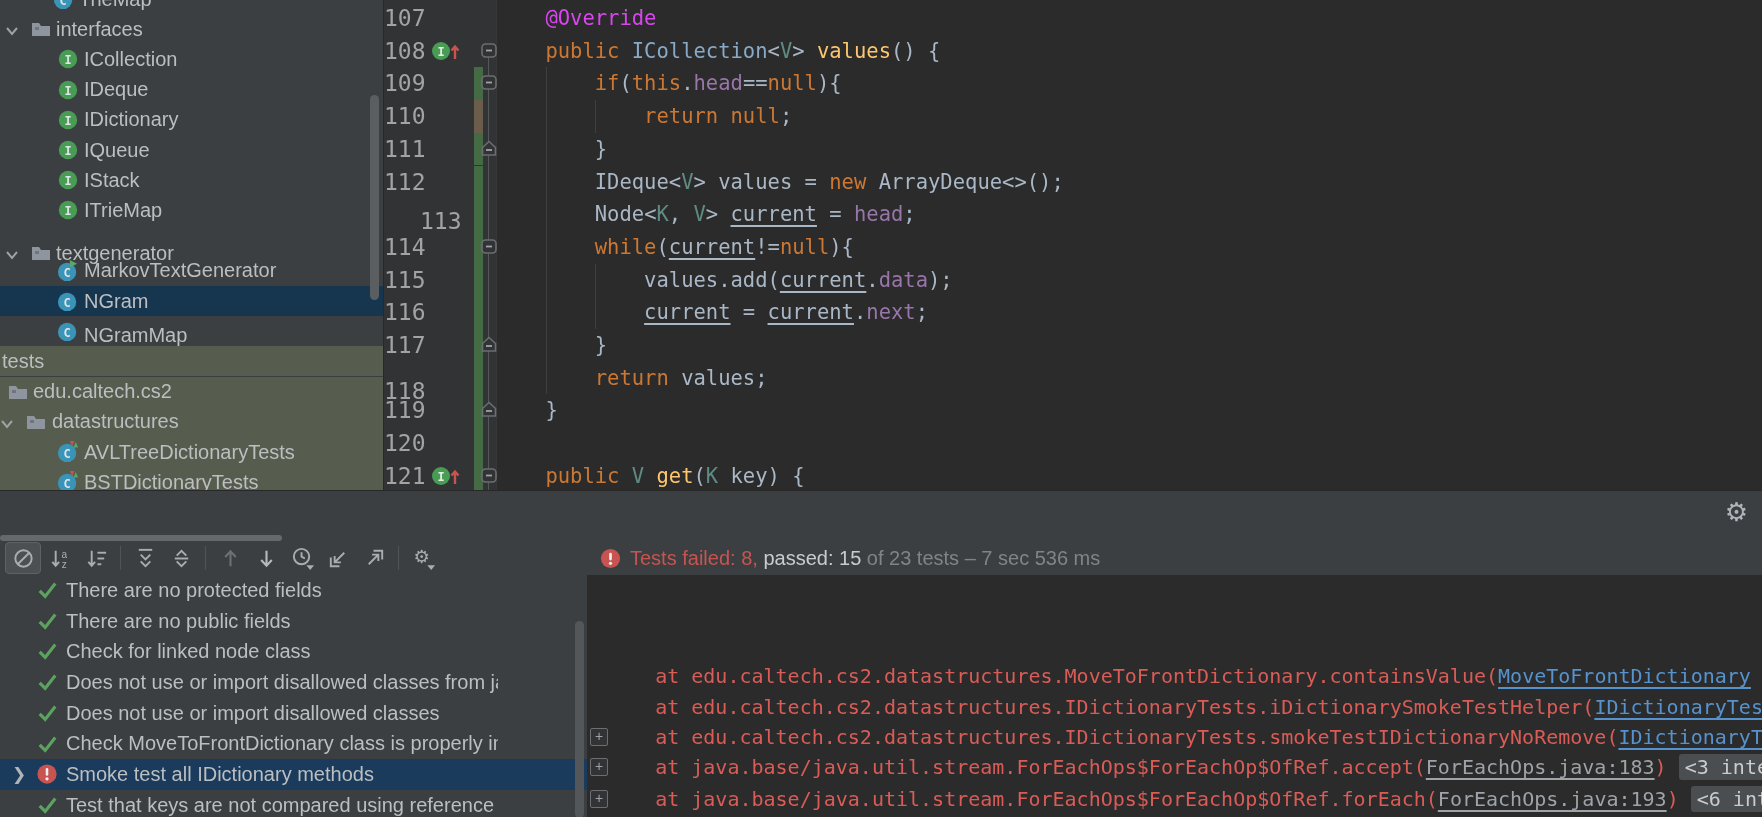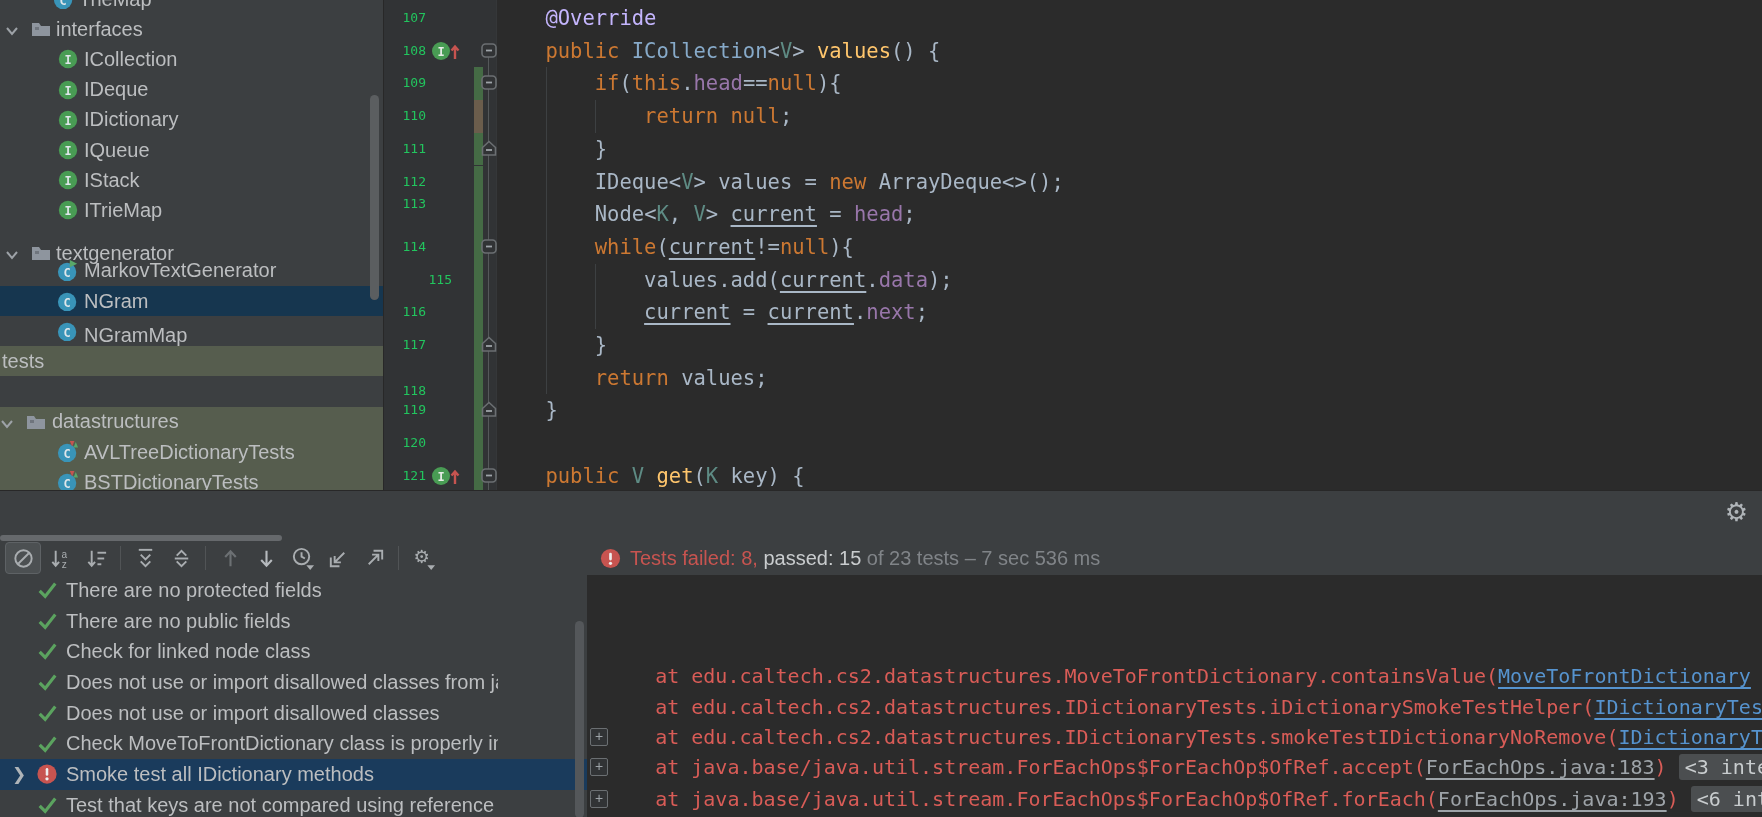--- a/index.html
+++ b/index.html
@@ -12,30 +12,30 @@
             font-size:20px;white-space:nowrap;}
   .tree-row.green{background:#565d4e;}
   .tree-row.selected{background:#16364f;}
   .tree-label{color:#bcbec0;}
   .tree-ico{position:absolute;width:22px;height:22px;top:4px;}
   .tree-chev{position:absolute;width:16px;height:16px;top:7px;}
   #tree-scrollbar{position:absolute;left:370px;top:95px;width:9px;height:205px;background:#5b5e60;border-radius:5px;}
   
   #editor{position:absolute;left:384px;top:0;width:1378px;height:490px;background:#2b2b2b;overflow:hidden;}
   #gutter{position:absolute;left:0;top:0;width:112px;height:490px;background:#313335;border-right:1px solid #353739;}
-  .lnum{position:absolute;left:0;width:42px;text-align:right;font-family:"DejaVu Sans Mono",monospace;
-        font-size:13px;color:#22c55e;line-height:32.7px;height:32.7px;}
+  .lnum{position:absolute;left:0;width:42px;text-align:left;font-family:"DejaVu Sans Mono",monospace;
+        font-size:23px;color:#a3a3a3;line-height:32.7px;height:32.7px;}
   .vcsbar{position:absolute;left:90px;width:9px;}
   #fold-stem{position:absolute;left:104px;width:1px;background:#55585a;}
   .fold-mark{position:absolute;left:96px;width:18px;height:17px;}
   .ovr-ico{position:absolute;left:47px;width:30px;height:22px;}
   .code-line{position:absolute;left:112px;padding-left:0;white-space:pre;font-family:"DejaVu Sans Mono",monospace;
              font-size:20.5px;line-height:32.7px;height:32.7px;color:#a9b7c6;}
   .guide{position:absolute;width:1px;background:#3d4042;}
-  .cod-kw{color:#cc7832;} .cod-ann{color:#c4b5fd;} .cod-tp{color:#5e8b84;}
+  .cod-kw{color:#cc7832;} .cod-ann{color:#d946ef;} .cod-tp{color:#5e8b84;}
   .cod-field{color:#9876aa;} .cod-meth{color:#ffc66d;} .cod-p{color:#a9b7c6;}
   .cod-type{color:#a9b7c6;} .cod-iface{color:#87aac9;}
   .cod-varu{color:#a9b7c6;text-decoration:underline;text-underline-offset:4px;}
   
   #toolwindow{position:absolute;left:0;top:490px;width:1762px;height:327px;background:#3c3f41;border-top:1px solid #282828;}
   #tw-tabrow{position:absolute;left:0;top:0;width:1762px;height:46px;}
   #tw-tab{position:absolute;left:12px;top:0;height:46px;display:flex;align-items:center;font-size:20px;color:#bbbdbf;}
   #tw-tab-close{margin-left:14px;color:#9da2a6;font-size:20px;}
   #tw-tab-underline{position:absolute;left:0px;top:44px;width:282px;height:6px;background:#66696c;border-radius:3px;}
   #tw-gear{position:absolute;right:14px;top:6px;font-size:26px;color:#afb4b8;}
@@ -158,20 +158,27 @@
       <div class="tree-row" style="top: 316.2px;">
         <div class="tree-ico" style="left: 57px;"><svg viewBox="0 0 24 24" width="22" height="22">
             <circle cx="11" cy="13" r="10" fill="#3994b8"></circle>
             <text x="11" y="18" font-size="13" font-family="DejaVu Sans Mono, monospace" font-weight="bold" fill="#dfe6ea" text-anchor="middle">C</text>
           </svg></div>
         <div class="tree-label" style="position: absolute; left: 84px; margin-top: 8px;">NGramMap</div>
       </div>
       <div class="tree-row green" style="top: 346.4px; text-decoration: underline;">
         <div class="tree-label" style="position: absolute; left: 2px;">tests</div>
       </div>
+      <div class="tree-row green" style="top: 376.6px;">
+        <div class="tree-ico" style="left: 7px;"><svg viewBox="0 0 22 22" width="22" height="22">
+            <path d="M2,5 h7 l2,3 h9 v10 h-18 z" fill="#8e959e"></path>
+            <rect x="5" y="9" width="4" height="3" fill="#6f757d"></rect>
+          </svg></div>
+        <div class="tree-label" style="position: absolute; left: 33px;">edu.caltech.cs2</div>
+      </div>
       <div class="tree-row green" style="top: 406.8px; padding-left: 24px;">
         <div class="tree-chev" style="left: -1px;"><svg viewBox="0 0 16 16" width="16" height="16">
             <polyline points="3,5 8,11 13,5" fill="none" stroke="#9da2a7" stroke-width="2"></polyline>
           </svg></div>
         <div class="tree-ico" style="left: 25px;"><svg viewBox="0 0 22 22" width="22" height="22">
             <path d="M2,5 h7 l2,3 h9 v10 h-18 z" fill="#8e959e"></path>
             <rect x="5" y="9" width="4" height="3" fill="#6f757d"></rect>
           </svg></div>
         <div class="tree-label" style="position: absolute; left: 52px;">datastructures</div>
       </div>
@@ -218,29 +225,29 @@
         <div class="lnum" style="top: 100.1px;">110</div>
         <div class="vcsbar" style="top: 100.1px; height: 32.7px; background: rgb(107, 93, 76);"></div>
         <div class="lnum" style="top: 132.8px;">111</div>
         <div class="vcsbar" style="top: 132.8px; height: 32.7px; background: rgb(69, 107, 69);"></div>
         <div class="fold-mark" style="top: 139.8px;"><svg viewBox="0 0 18 17" width="18" height="17">
             <path d="M2.5,7.5 L9,1.5 L15.5,7.5 V15 H2.5 Z" fill="#313335" stroke="#6b6f72" stroke-width="1.6"></path>
             <line x1="6" y1="10" x2="12" y2="10" stroke="#9da3a8" stroke-width="1.8"></line>
           </svg></div>
         <div class="lnum" style="top: 165.5px;">112</div>
         <div class="vcsbar" style="top: 165.5px; height: 32.7px; background: rgb(69, 107, 69);"></div>
-        <div class="lnum" style="top: 188px;">113</div>
+        <div class="lnum" style="top: 205px; margin-left: 36px;">113</div>
         <div class="vcsbar" style="top: 198.2px; height: 32.7px; background: rgb(69, 107, 69);"></div>
         <div class="lnum" style="top: 230.9px;">114</div>
         <div class="vcsbar" style="top: 230.9px; height: 32.7px; background: rgb(69, 107, 69);"></div>
         <div class="fold-mark" style="top: 237.9px;"><svg viewBox="0 0 18 17" width="18" height="17">
             <rect x="2" y="2" width="14" height="13" rx="3.5" fill="#313335" stroke="#6b6f72" stroke-width="1.6"></rect>
             <line x1="6" y1="8.5" x2="12" y2="8.5" stroke="#9da3a8" stroke-width="1.8"></line>
           </svg></div>
-        <div class="lnum" style="top: 263.6px; margin-left: 26px;">115</div>
+        <div class="lnum" style="top: 263.6px;">115</div>
         <div class="vcsbar" style="top: 263.6px; height: 32.7px; background: rgb(69, 107, 69);"></div>
         <div class="lnum" style="top: 296.3px;">116</div>
         <div class="vcsbar" style="top: 296.3px; height: 32.7px; background: rgb(69, 107, 69);"></div>
         <div class="lnum" style="top: 329px;">117</div>
         <div class="vcsbar" style="top: 329px; height: 32.7px; background: rgb(69, 107, 69);"></div>
         <div class="fold-mark" style="top: 336px;"><svg viewBox="0 0 18 17" width="18" height="17">
             <path d="M2.5,7.5 L9,1.5 L15.5,7.5 V15 H2.5 Z" fill="#313335" stroke="#6b6f72" stroke-width="1.6"></path>
             <line x1="6" y1="10" x2="12" y2="10" stroke="#9da3a8" stroke-width="1.8"></line>
           </svg></div>
         <div class="lnum" style="top: 375px;">118</div>

